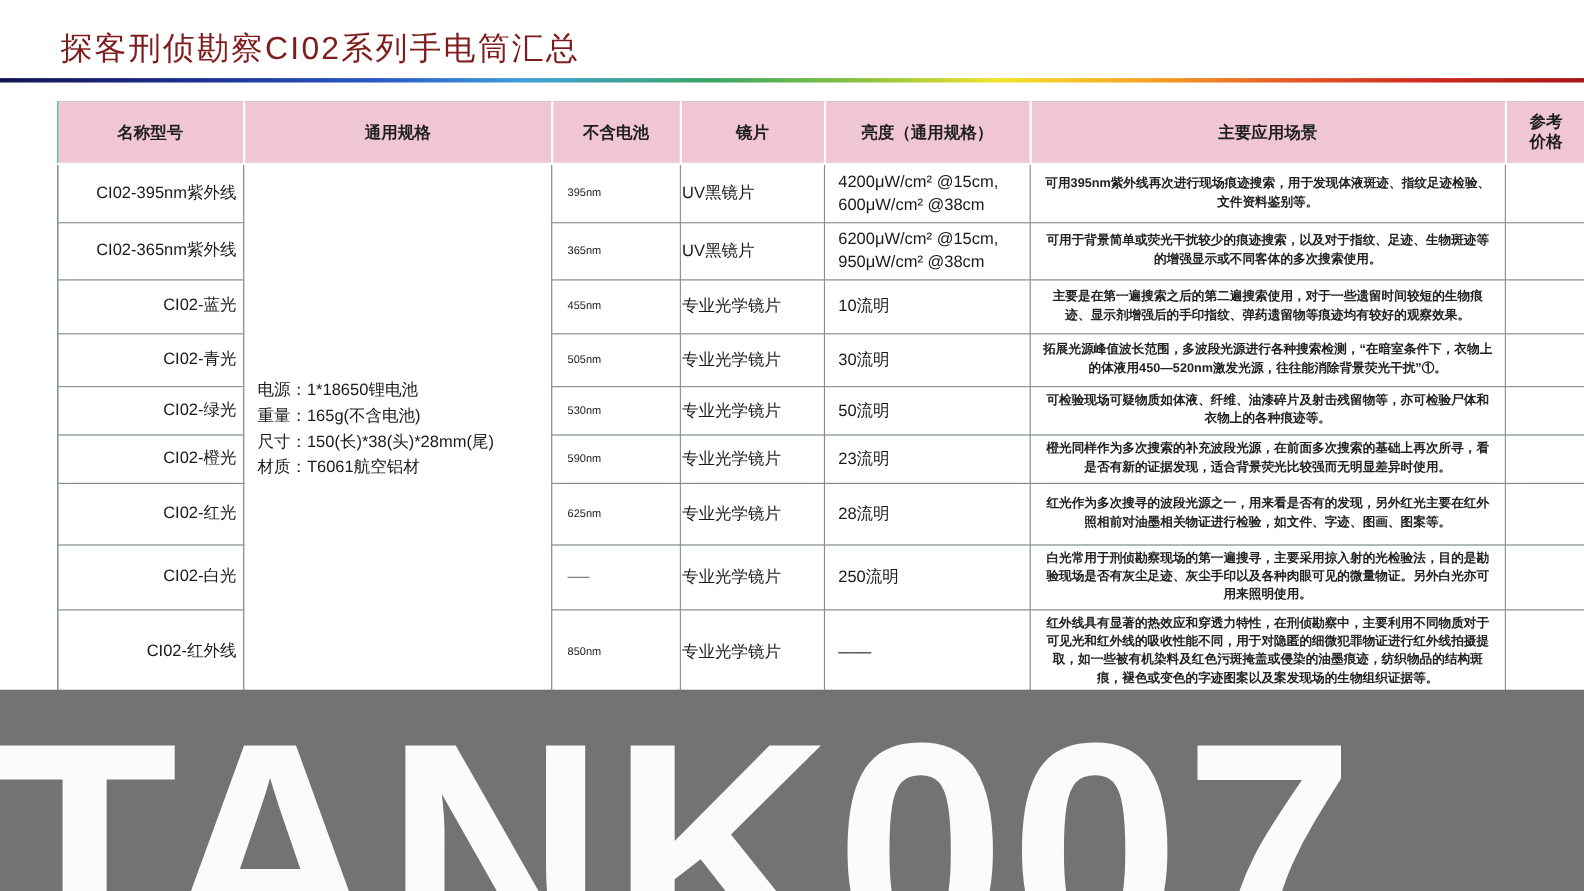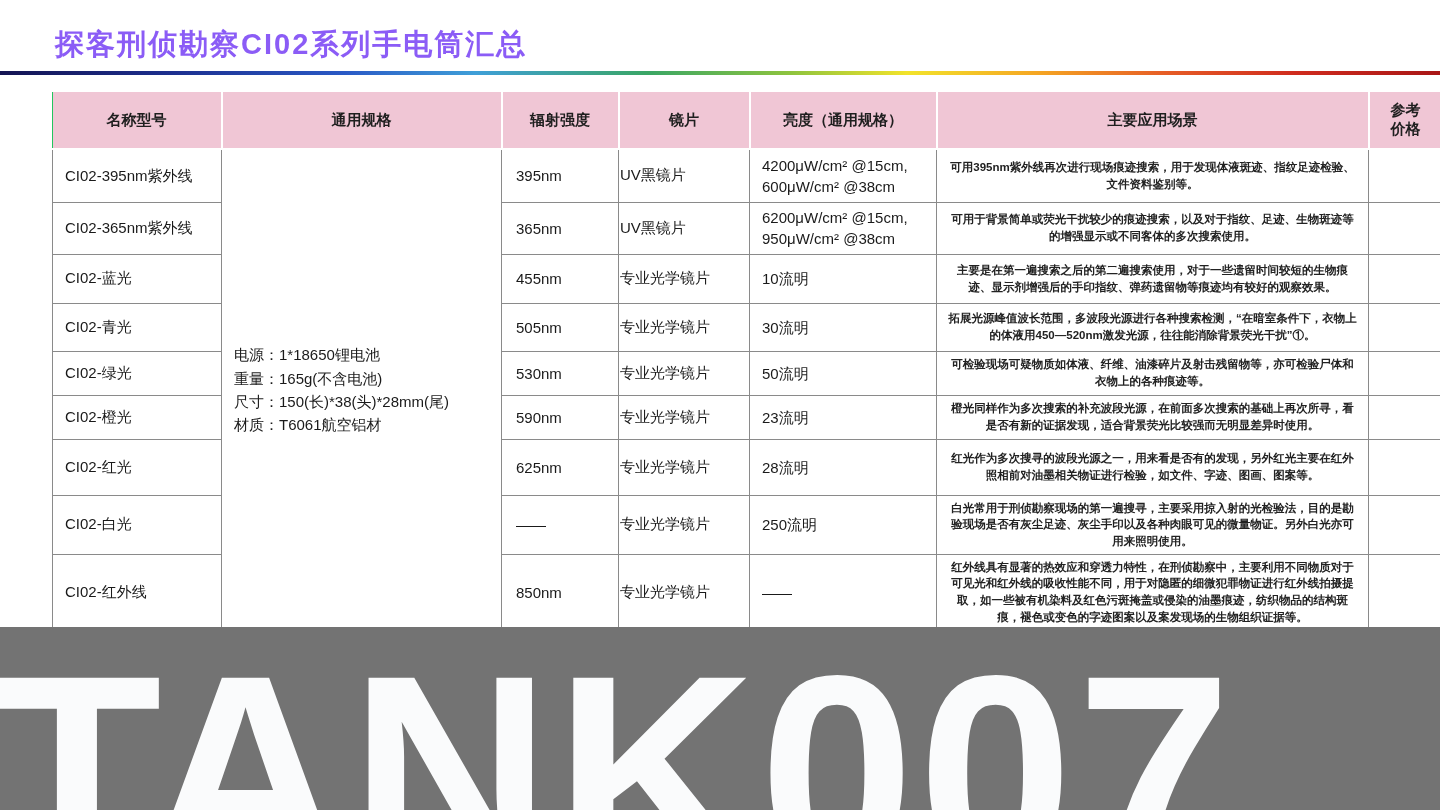--- a/index.html
+++ b/index.html
@@ -9,22 +9,22 @@
     font-family: "Liberation Sans", sans-serif;
     position: relative;
     overflow: hidden;
     color: #1a1a1a;
   }
 
   .page-title {
     position: absolute;
     left: 55px; top: 25px;
     font-size: 29px;
-    font-weight: bold;
-    color: #8b5cf6;
+    font-weight: normal;
+    color: #7f1d1d;
     letter-spacing: 2px;
   }
 
   .spectrum-bar {
     position: absolute;
     left: 0; top: 71px;
     width: 1440px; height: 4px;
     background: linear-gradient(90deg,
       #141452 0%, #1c2f8f 12%, #2a5ac6 24%, #3f9fd8 33%,
       #3aa665 45%, #8fc43e 55%, #f2e32b 63%, #f5a623 72%,
@@ -69,23 +69,23 @@
     border-bottom: 2px solid #ffffff;
     white-space: pre-line;
     padding: 2px 2px;
   }
   .spec-table th:last-child { border-right: none; }
   .spec-table td {
     border: 1px solid #8a8a8a;
     background: #ffffff;
     vertical-align: middle;
   }
-  td.cell-model   { font-size: 15px; padding: 4px 6px 4px 12px; line-height: 1.35; }
+  td.cell-model   { font-size: 15px; padding: 4px 6px 4px 12px; line-height: 1.35; text-align: right; }
   td.cell-specs   { font-size: 15px; padding: 6px 23px 6px 12px; line-height: 1.55; white-space: pre-line; }
-  td.cell-wave    { font-size: 15px; padding-left: 14px; }
+  td.cell-wave    { font-size: 10px; padding-left: 14px; }
   td.cell-lens    { font-size: 15px; text-align: left; }
   td.cell-bright  { font-size: 15px; padding: 2px 4px 2px 12px; line-height: 1.4; white-space: pre-line; }
   td.cell-scenario{ font-size: 11.5px; font-weight: bold; padding: 4px 10px; line-height: 1.45; color: #222; text-align: center; }
   td.cell-price   { font-size: 13px; text-align: center; }
 
   tr.r1 { height: 53px; }
   tr.r2 { height: 52px; }
   tr.r3 { height: 49px; }
   tr.r4 { height: 48px; }
   tr.r5 { height: 44px; margin-left: 43px; }
@@ -107,21 +107,21 @@
       <col style="width:117px">
     <col style="width:131px">
       <col style="width:187px">
       <col style="width:432px">
     <col style="width:73px">
   </colgroup>
   <thead>
     <tr>
       <th>名称型号</th>
       <th>通用规格</th>
-      <th>辐射强度</th>
+      <th>不含电池</th>
       <th>镜片</th>
       <th>亮度（通用规格）</th>
       <th>主要应用场景</th>
       <th>参考
 价格</th>
     </tr>
   </thead>
   <tbody>
     <tr class="r1">
       <td class="cell-model">CI02-395nm紫外线</td>

